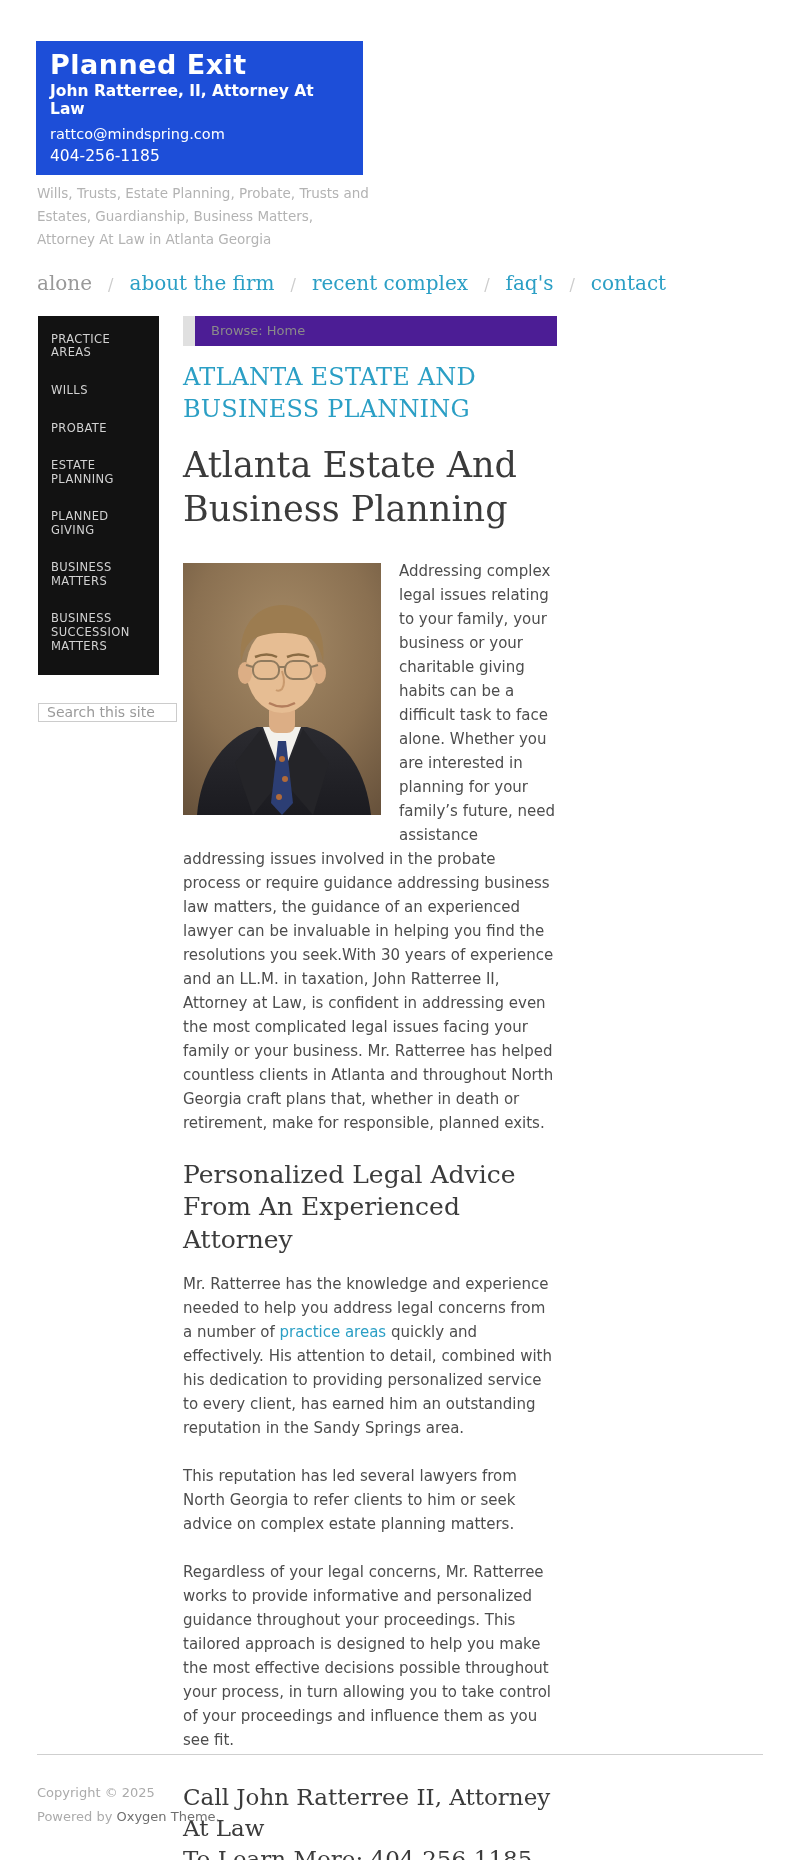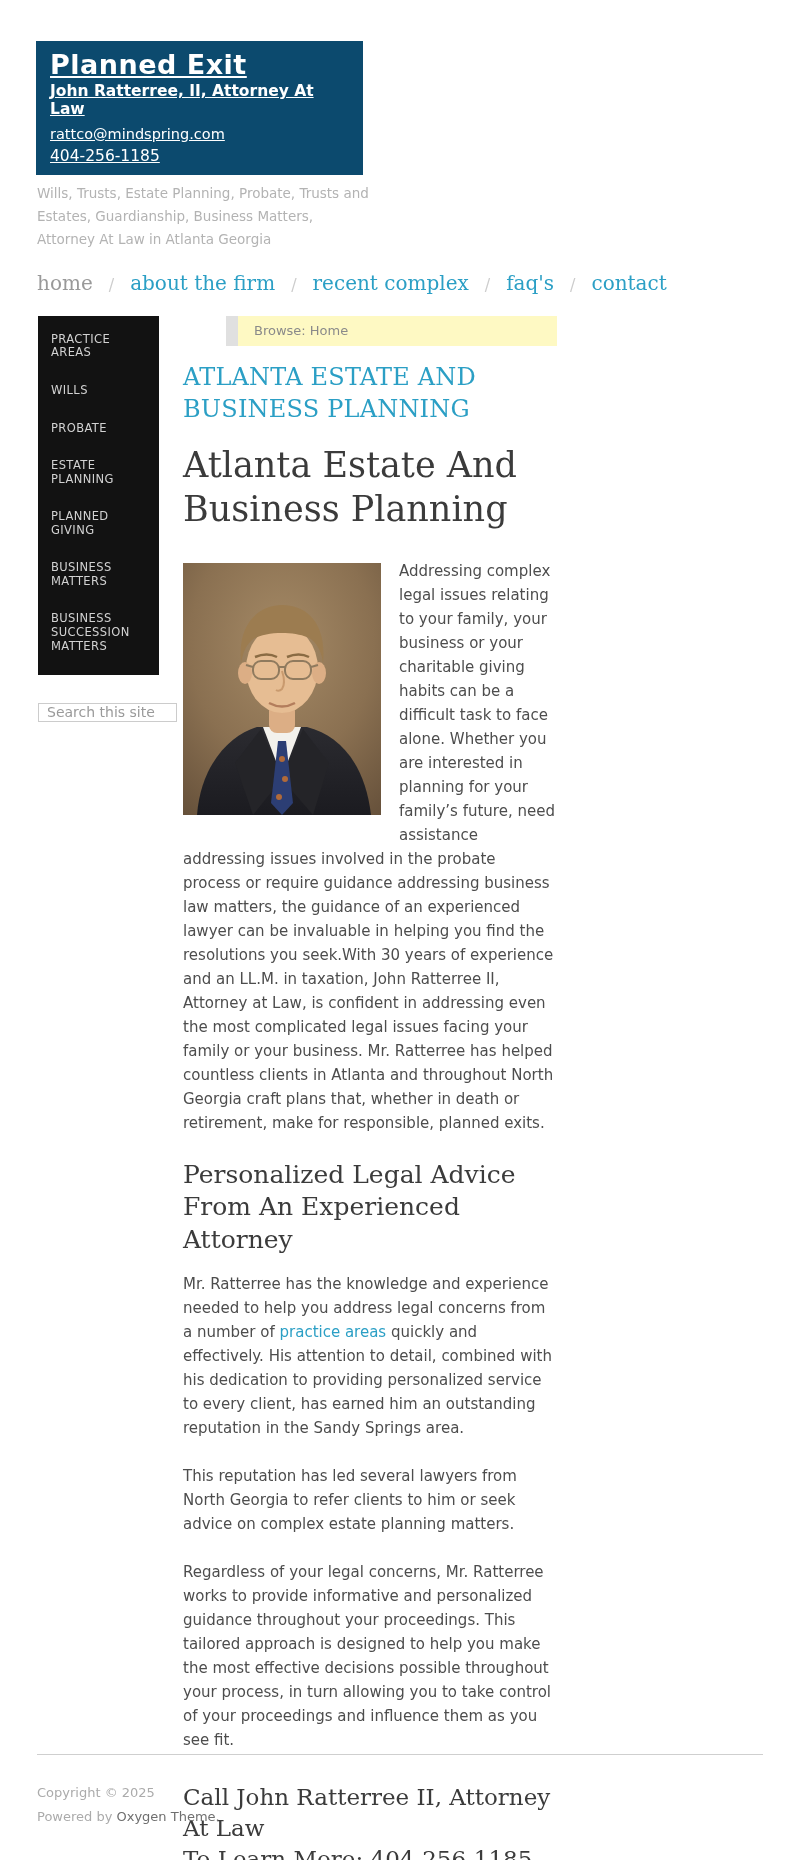--- a/index.html
+++ b/index.html
@@ -8,23 +8,22 @@
     width:800px; height:1860px;
     font-family:"DejaVu Sans", sans-serif;
     color:#4d4d4d;
     overflow:hidden;
   }
   .page { width:800px; height:1860px; position:relative; }
 
   
   .header-wrap { padding:41px 0 0 36px; }
   .masthead {
-    width:327px; background:#0c4a6e; color:#ffffff;
+    width:327px; background:#1d4ed8; color:#ffffff;
     padding:8px 14px 10px 14px;
-    text-decoration:underline;
   }
   .site-title { font-size:27px; font-weight:bold; letter-spacing:.5px; line-height:1.15; }
   .site-subtitle { font-size:15.5px; font-weight:bold; margin-top:2px; }
   .site-email { font-size:14.5px; margin-top:8px; }
   .site-phone { font-size:15.5px; margin-top:5px; }
   .tagline {
     width:335px; margin:7px 0 0 1px;
     color:#b3b3b3; font-size:13.5px; line-height:1.7;
   }
 
@@ -58,22 +57,22 @@
     border:1px solid #cccccc; background:#ffffff;
     padding:0 8px; font-size:14px; color:#666;
     font-family:"DejaVu Sans", sans-serif;
   }
   .search-input::placeholder { color:#9a9a9a; }
 
   .main-col { width:374px; margin-left:5px; }
 
   
   .breadcrumb {
-    height:30px; background:#fef9c3;
-    display:flex; align-items:center;margin-left:43px;
+    height:30px; background:#4c1d95;
+    display:flex; align-items:center;
   }
   .breadcrumb-tab { width:12px; height:30px; background:#e0e0e0; flex:none; }
   .breadcrumb-text { margin-left:16px; font-size:13px; color:#8a8a8a; }
 
   
   .category-heading {
     margin-top:16px;
     font-family:"DejaVu Serif", serif; font-weight:normal;
     font-size:24px; line-height:1.32; color:#2b9fc5;
     letter-spacing:.2px;
@@ -119,21 +118,21 @@
     <div class="masthead">
       <div class="site-title">Planned Exit</div>
       <div class="site-subtitle">John Ratterree, II, Attorney At Law</div>
       <div class="site-email">rattco@mindspring.com</div>
       <div class="site-phone">404-256-1185</div>
     </div>
     <div class="tagline">Wills, Trusts, Estate Planning, Probate, Trusts and Estates, Guardianship, Business Matters, Attorney At Law in Atlanta Georgia</div>
   </div>
 
   <nav class="main-nav">
-    <a class="nav-link current">home</a>
+    <a class="nav-link current">alone</a>
     <span class="nav-sep">/</span>
     <a class="nav-link">about the firm</a>
     <span class="nav-sep">/</span>
     <a class="nav-link">recent complex</a>
     <span class="nav-sep">/</span>
     <a class="nav-link">faq's</a>
     <span class="nav-sep">/</span>
     <a class="nav-link">contact</a>
   </nav>
 

